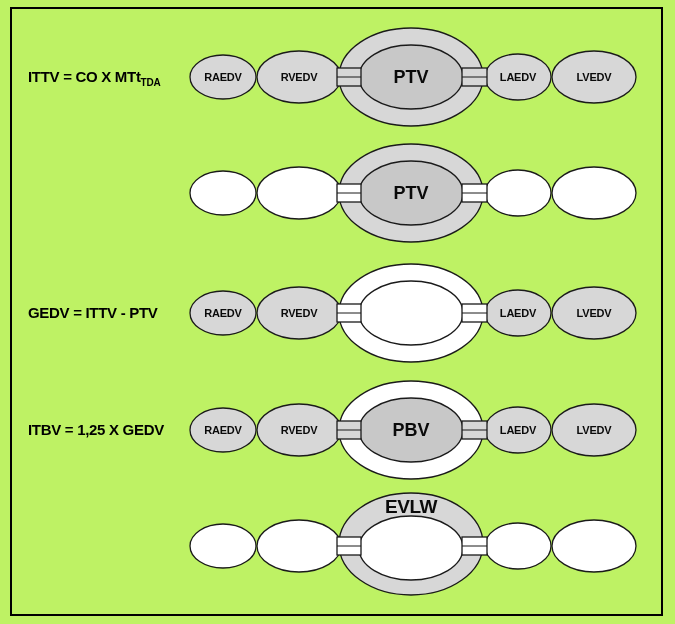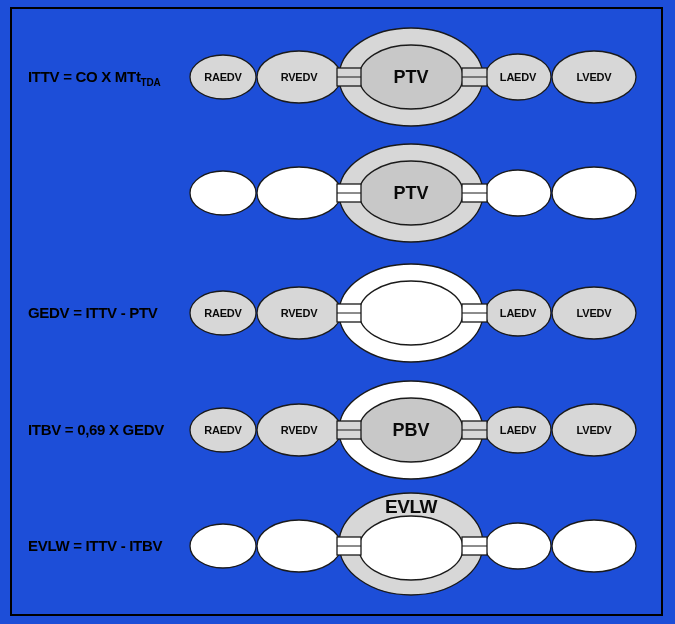--- a/index.html
+++ b/index.html
@@ -1,20 +1,20 @@
 <!DOCTYPE html>
 <html><head>
 <meta charset="utf-8">
 <style>
   html, body { margin: 0; padding: 0; background: #ffffff; }
   .page {
     position: relative;
     width: 675px;
     height: 624px;
-    background: #1d4ed8;
+    background: #bef264;
     font-family: "Liberation Sans", sans-serif;
     overflow: hidden;
   }
   .frame {
     position: absolute;
     left: 10px;
     top: 7px;
     width: 649px;
     height: 605px;
     border: 2px solid #000000;
@@ -130,21 +130,21 @@
       <text class="lbl-sm" x="38" y="64">RAEDV</text>
       <text class="lbl-sm" x="114" y="64">RVEDV</text>
       <text class="lbl-lg" x="226" y="66"></text>
       <text class="lbl-ring" x="226" y="27"></text>
       <text class="lbl-sm" x="333" y="64">LAEDV</text>
       <text class="lbl-sm" x="409" y="64">LVEDV</text>
     </svg>
   </div>
 
   <div class="row" style="top:370px">
-    <div class="formula"><span>ITBV = 0,69 X GEDV</span><sub></sub></div>
+    <div class="formula"><span>ITBV = 1,25 X GEDV</span><sub></sub></div>
     <svg class="diagram" width="465" height="120" viewBox="0 0 465 120">
       <ellipse class="shape" cx="226" cy="60" rx="72" ry="49" fill="#ffffff"></ellipse>
       <ellipse class="shape" cx="226" cy="60" rx="52" ry="32" fill="#c8c8c8"></ellipse>
       <ellipse class="shape" cx="38" cy="60" rx="33" ry="22" fill="#d7d7d7"></ellipse>
       <ellipse class="shape" cx="114" cy="60" rx="42" ry="26" fill="#d7d7d7"></ellipse>
       <ellipse class="shape" cx="333" cy="60" rx="33" ry="23" fill="#d7d7d7"></ellipse>
       <ellipse class="shape" cx="409" cy="60" rx="42" ry="26" fill="#d7d7d7"></ellipse>
       <g>
         <rect class="shape" x="152" y="51" width="24" height="18" fill="#d7d7d7"></rect>
         <line class="ln" x1="152" y1="60" x2="176" y2="60"></line>
@@ -156,21 +156,20 @@
       <text class="lbl-sm" x="38" y="64">RAEDV</text>
       <text class="lbl-sm" x="114" y="64">RVEDV</text>
       <text class="lbl-lg" x="226" y="66">PBV</text>
       <text class="lbl-ring" x="226" y="27"></text>
       <text class="lbl-sm" x="333" y="64">LAEDV</text>
       <text class="lbl-sm" x="409" y="64">LVEDV</text>
     </svg>
   </div>
 
   <div class="row" style="top:486px">
-    <div class="formula"><span>EVLW = ITTV - ITBV</span><sub></sub></div>
     <svg class="diagram" width="465" height="120" viewBox="0 0 465 120">
       <ellipse class="shape" cx="226" cy="58" rx="72" ry="51" fill="#d7d7d7"></ellipse>
       <ellipse class="shape" cx="226" cy="62" rx="52" ry="32" fill="#ffffff"></ellipse>
       <ellipse class="shape" cx="38" cy="60" rx="33" ry="22" fill="#ffffff"></ellipse>
       <ellipse class="shape" cx="114" cy="60" rx="42" ry="26" fill="#ffffff"></ellipse>
       <ellipse class="shape" cx="333" cy="60" rx="33" ry="23" fill="#ffffff"></ellipse>
       <ellipse class="shape" cx="409" cy="60" rx="42" ry="26" fill="#ffffff"></ellipse>
       <g>
         <rect class="shape" x="152" y="51" width="24" height="18" fill="#ffffff"></rect>
         <line class="ln" x1="152" y1="60" x2="176" y2="60"></line>

